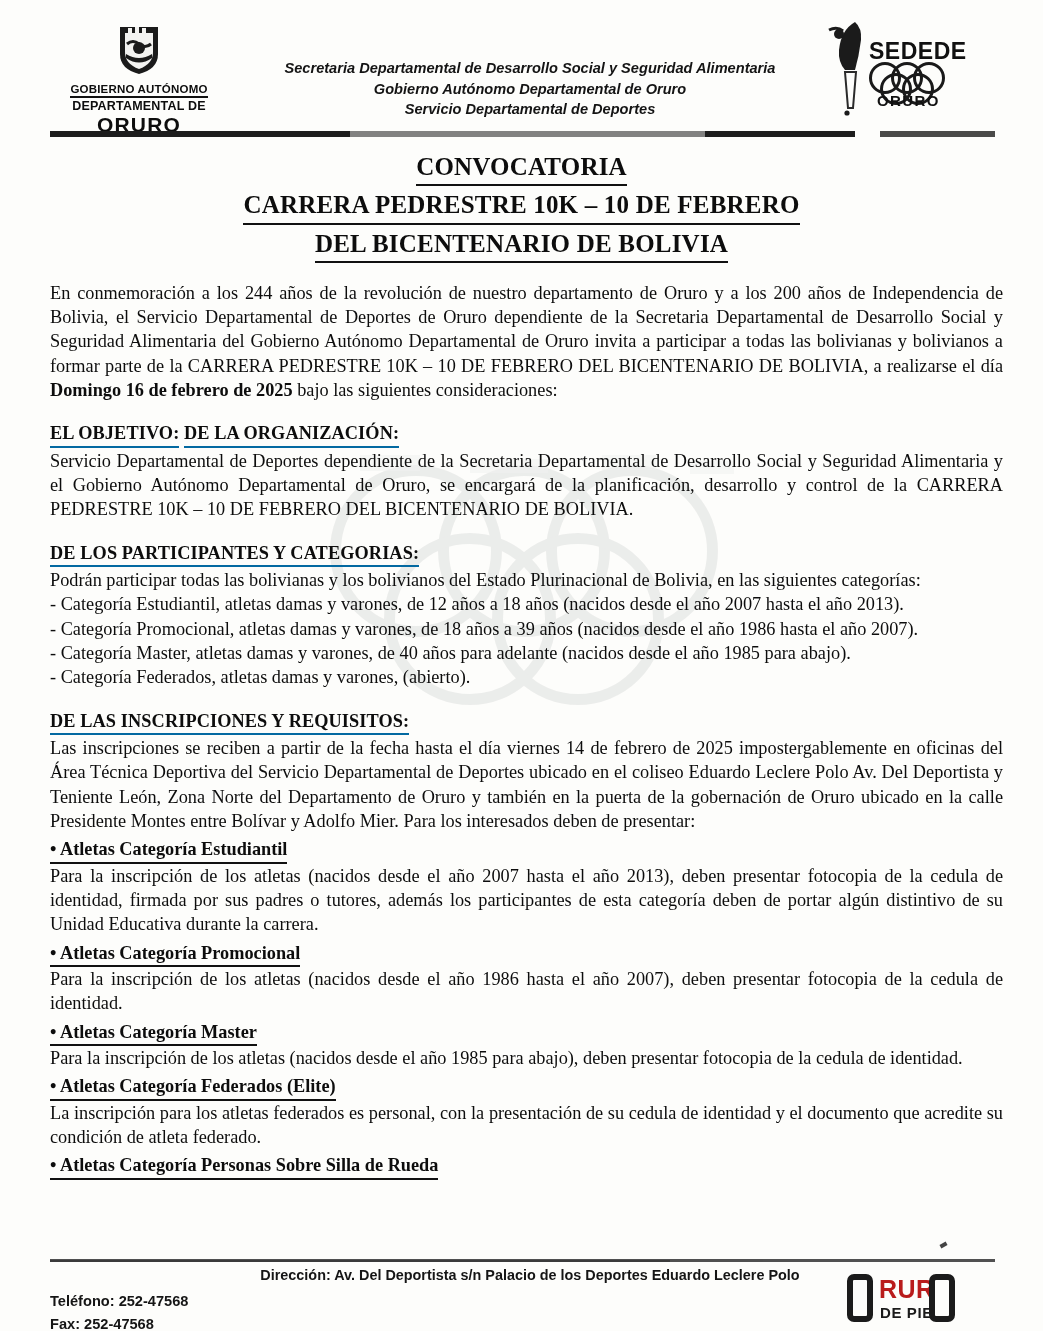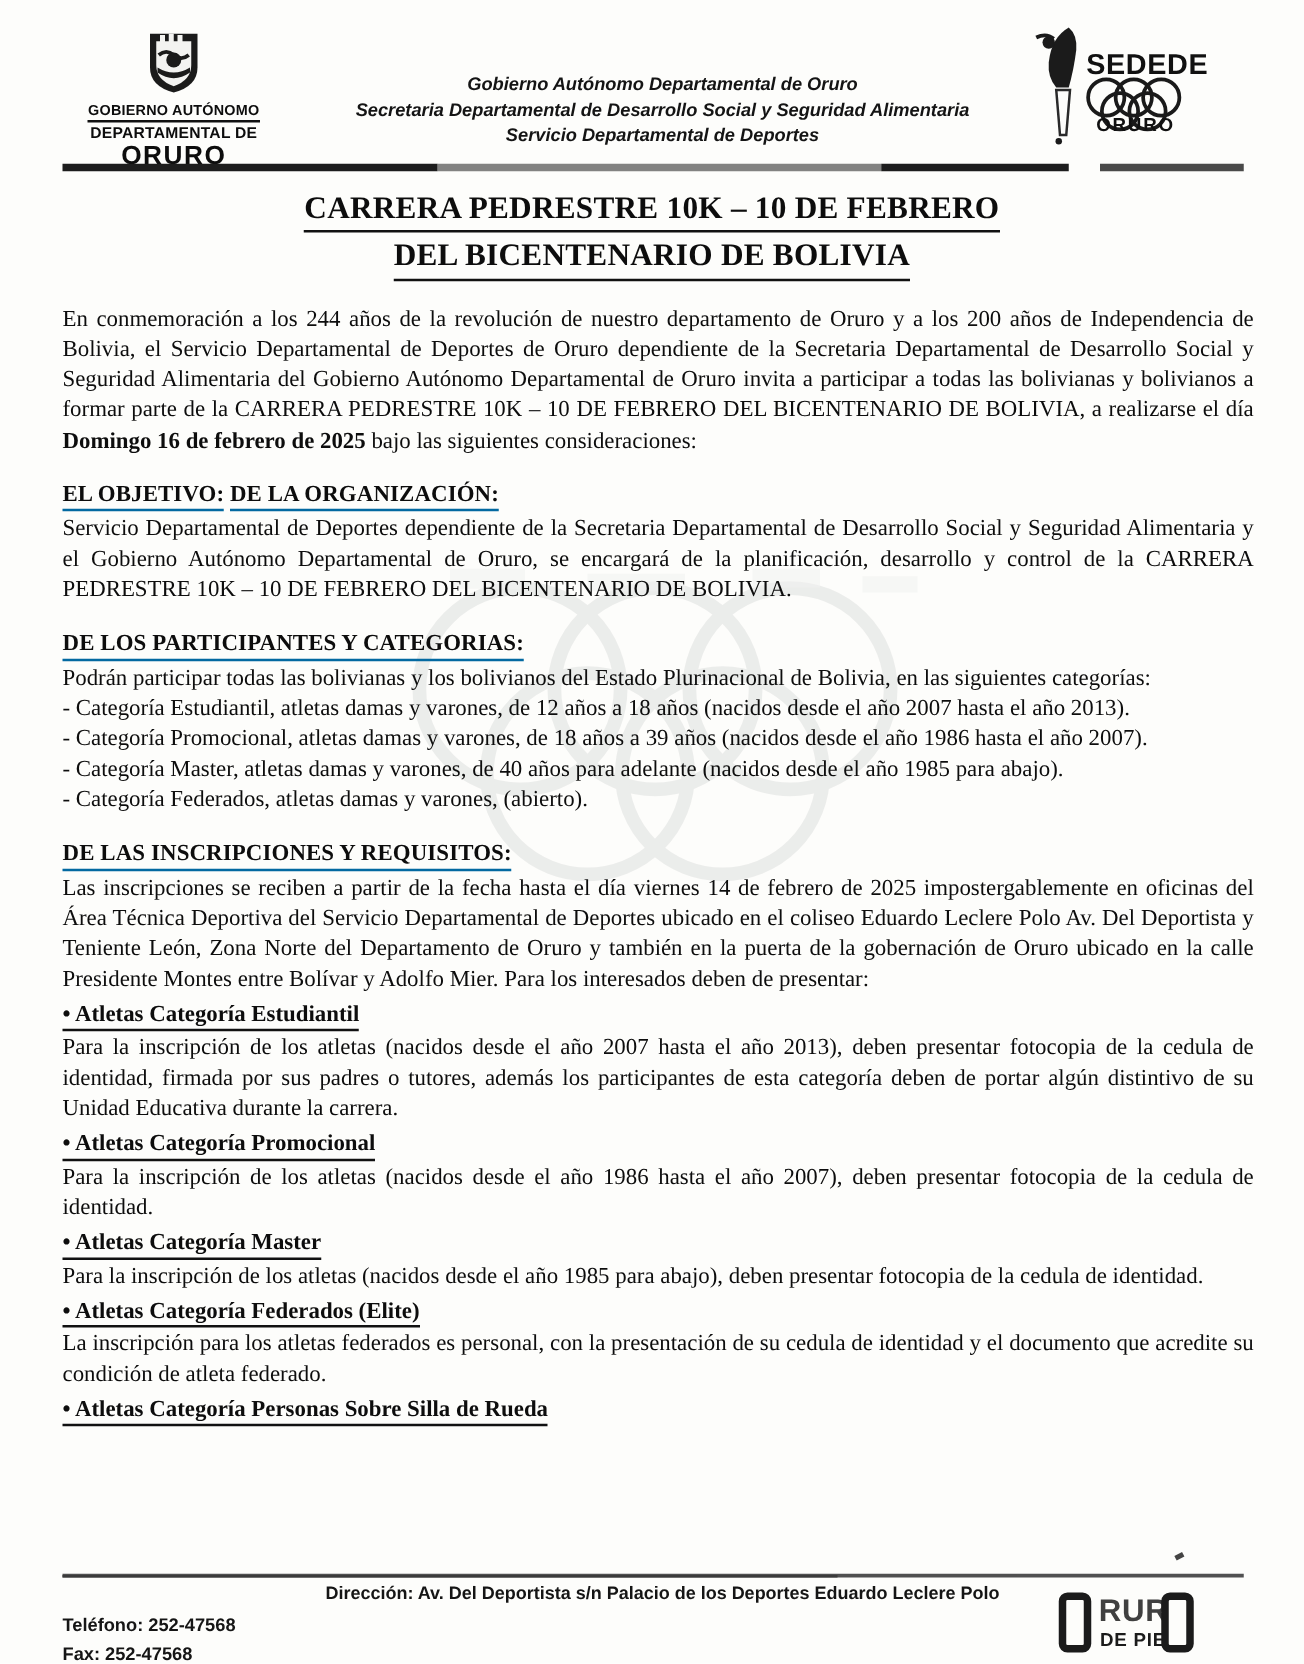--- a/index.html
+++ b/index.html
@@ -283,21 +283,21 @@
   .odp-o.left  { left: 2px; }
   .odp-o.right { left: 84px; }
   .odp-rur {
     position: absolute;
     left: 34px;
     top: 3px;
     font-family: "Liberation Sans", "DejaVu Sans", sans-serif;
     font-weight: bold;
     font-size: 25px;
     letter-spacing: .5px;
-    color: #404040;
+    color: #b91c1c;
   }
   .odp-sub {
     position: absolute;
     left: 35px;
     top: 32px;
     font-family: "Liberation Sans", "DejaVu Sans", sans-serif;
     font-weight: bold;
     font-size: 15px;
     letter-spacing: .6px;
     color: #1b1b1b;
@@ -344,22 +344,22 @@
           <circle cx="23" cy="24" r="6" fill="#1b1b1b"></circle>
           <path d="M10 30 Q23 38 36 30 L36 34 Q23 43 10 34 Z" fill="#1b1b1b"></path>
           <path d="M11 20 Q17 15 23 20 Q29 25 35 20" stroke="#1b1b1b" stroke-width="3" fill="none"></path>
         </svg>
         <span class="gob-l1">GOBIERNO AUTÓNOMO</span>
         <span class="gob-l2">DEPARTAMENTAL DE</span>
         <span class="gob-l3">ORURO</span>
       </div>
 
       <div class="head-center">
+        <div>Secretaria Departamental de Desarrollo Social y Seguridad Alimentaria</div>
         <div>Gobierno Autónomo Departamental de Oruro</div>
-        <div>Secretaria Departamental de Desarrollo Social y Seguridad Alimentaria</div>
         <div>Servicio Departamental de Deportes</div>
       </div>
 
       <div class="sedede-logo">
         <svg width="46" height="104" viewBox="0 0 46 104" style="position:absolute;left:0;top:0;">
           <path d="M30 6 Q16 14 14 34 Q13 46 20 54 L30 54 Q34 40 36 24 Q37 12 30 6 Z" fill="#1b1b1b"></path>
           <circle cx="14" cy="18" r="5" fill="#1b1b1b"></circle>
           <path d="M4 14 Q12 10 18 15" stroke="#1b1b1b" stroke-width="3" fill="none"></path>
           <path d="M20 56 L31 56 L28 92 L23 92 Z" fill="none" stroke="#2a2a2a" stroke-width="2"></path>
           <circle cx="22" cy="97" r="2.6" fill="#1b1b1b"></circle>
@@ -377,20 +377,21 @@
 
       <div class="head-rule">
         <i class="hr-a"></i>
           <i class="hr-b"></i>
           <i class="hr-c"></i>
           <i class="hr-d"></i>
       </div>
     </div>
 
     <div class="title-block">
+      <div class="row"><span class="tl">CONVOCATORIA</span></div>
       <div class="row"><span class="tl">CARRERA PEDRESTRE 10K – 10 DE FEBRERO</span></div>
       <div class="row"><span class="tl">DEL BICENTENARIO DE BOLIVIA</span></div>
     </div>
 
     <div class="body-wrap">
 
       <p class="just"><span>En conmemoración a los 244 años de la revolución de nuestro departamento de Oruro y a los 200 años de Independencia de Bolivia, el Servicio Departamental de Deportes de Oruro dependiente de la Secretaria Departamental de Desarrollo Social y Seguridad Alimentaria del Gobierno Autónomo Departamental de Oruro invita a participar a todas las bolivianas y bolivianos a formar parte de la CARRERA PEDRESTRE 10K – 10 DE FEBRERO DEL BICENTENARIO DE BOLIVIA, a realizarse el día </span><span class="strongish">Domingo 16 de febrero de 2025</span><span> bajo las siguientes consideraciones:</span></p>
 
       <div class="sec-head">EL OBJETIVO:</div>
 

